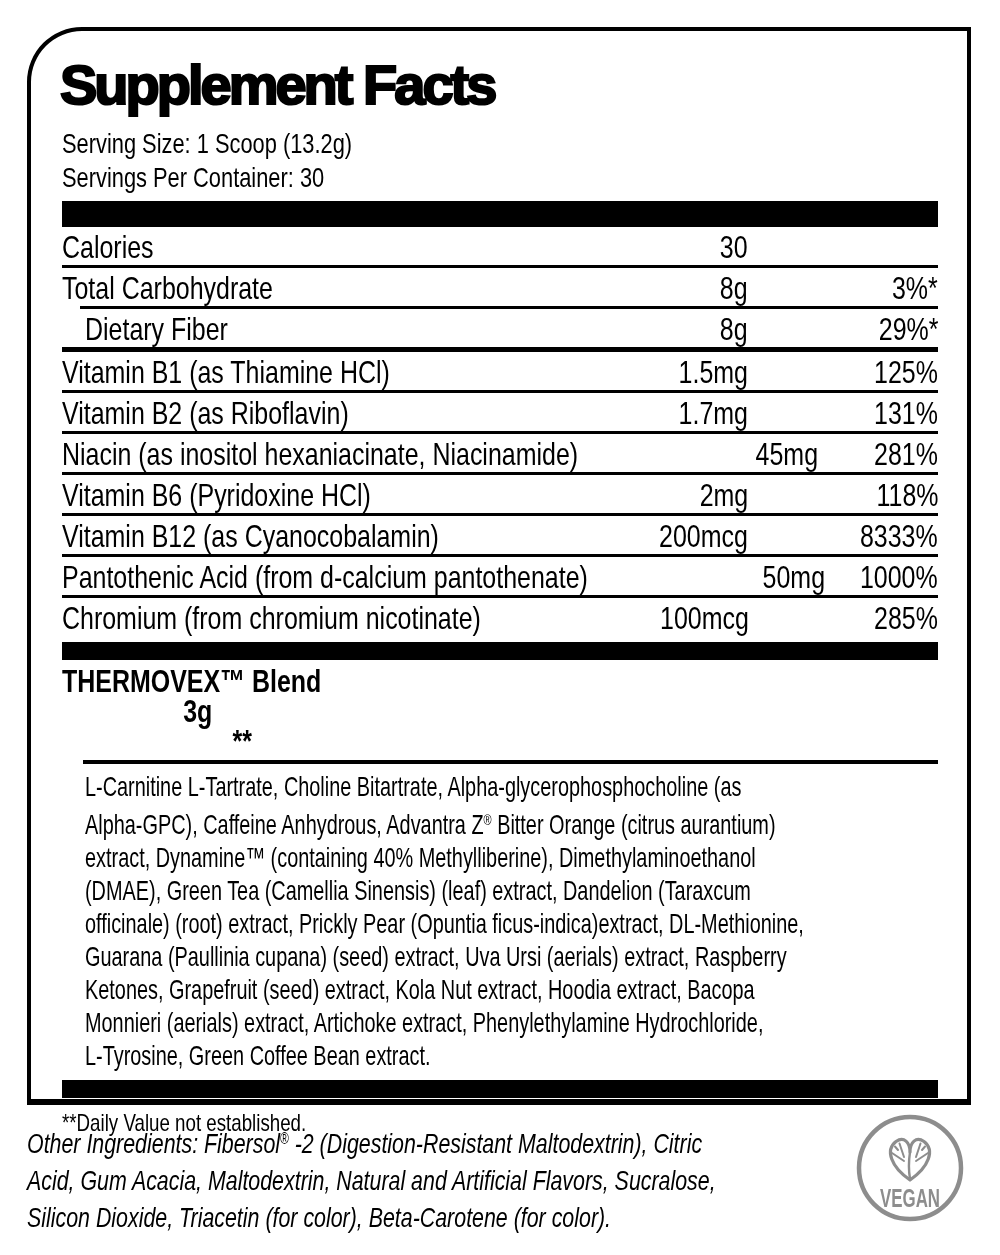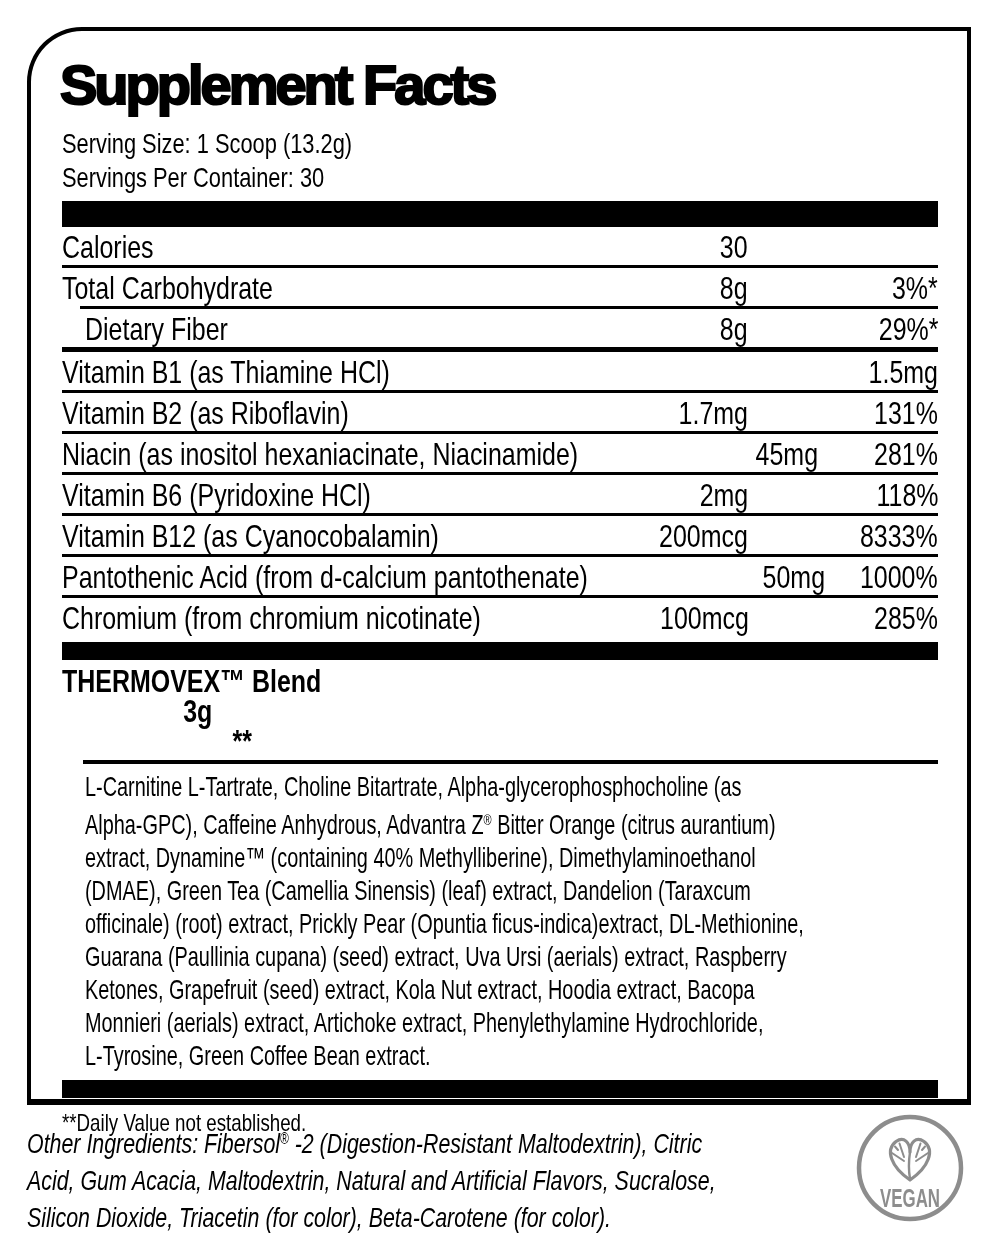--- a/index.html
+++ b/index.html
@@ -88,20 +88,21 @@
       <div class="sep indent"></div>
       <div class="row">
         <div class="cname ind"><span class="cond ol">Dietary Fiber</span></div>
         <div class="camt"><span class="cond or">8g</span></div>
         <div class="cdv"><span class="cond or">29%*</span></div>
       </div>
       <div class="sep heavy"></div>
       <div class="row">
         <div class="cname"><span class="cond ol">Vitamin B1 (as Thiamine HCl)</span></div>
         <div class="camt"><span class="cond or">1.5mg</span></div>
+        <div class="cdv"><span class="cond or">125%</span></div>
       </div>
       <div class="sep normal"></div>
       <div class="row">
         <div class="cname"><span class="cond ol">Vitamin B2 (as Riboflavin)</span></div>
         <div class="camt"><span class="cond or">1.7mg</span></div>
         <div class="cdv"><span class="cond or">131%</span></div>
       </div>
       <div class="sep normal"></div>
       <div class="row">
         <div class="cname"><span class="cond ol">Niacin (as inositol hexaniacinate, Niacinamide)</span></div>

